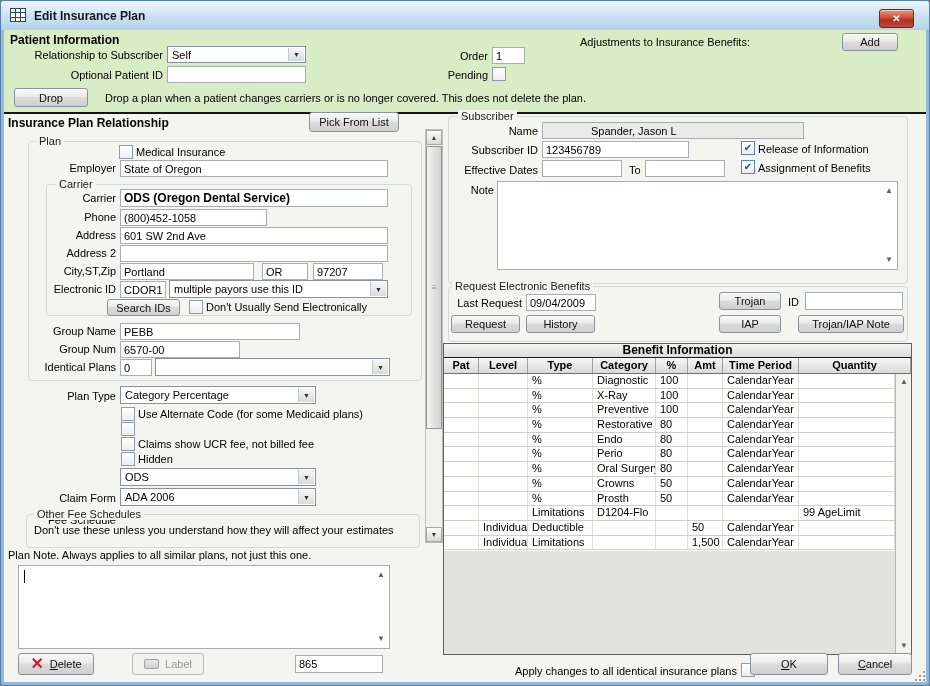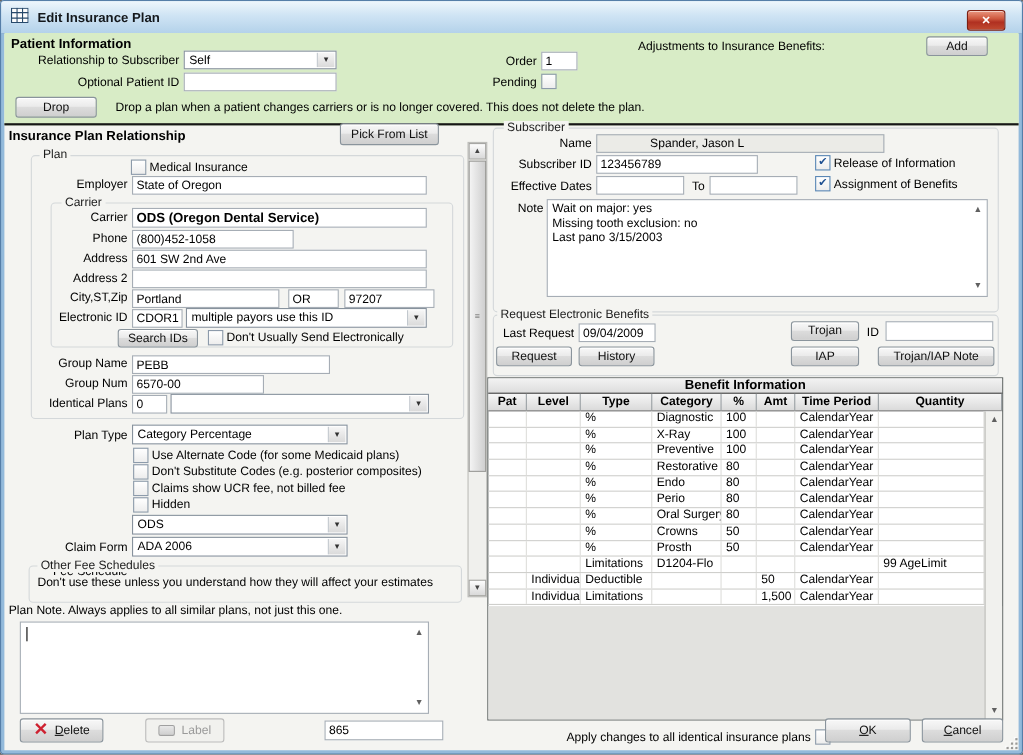--- a/index.html
+++ b/index.html
@@ -132,21 +132,21 @@
   <div class="tb" style="left:120px;top:189px;width:268px;height:18px;font-weight:bold;font-size:12px;">ODS (Oregon Dental Service)</div>
   <div class="lbl r" style="left:0;top:211px;width:116px;">Phone</div>
   <div class="tb" style="left:120px;top:209px;width:147px;height:17px;">(800)452-1058</div>
   <div class="lbl r" style="left:0;top:229px;width:116px;">Address</div>
   <div class="tb" style="left:120px;top:227px;width:268px;height:17px;">601 SW 2nd Ave</div>
   <div class="lbl r" style="left:0;top:247px;width:116px;">Address 2</div>
   <div class="tb" style="left:120px;top:245px;width:268px;height:17px;"></div>
   <div class="lbl r" style="left:0;top:265px;width:116px;">City,ST,Zip</div>
   <div class="tb" style="left:120px;top:263px;width:134px;height:17px;">Portland</div>
   <div class="tb" style="left:262px;top:263px;width:46px;height:17px;">OR</div>
-  <div class="tb" style="left:313px;top:263px;width:82px;height:17px;">97207</div>
+  <div class="tb" style="left:313px;top:263px;width:70px;height:17px;">97207</div>
   <div class="lbl r" style="left:0;top:283px;width:116px;">Electronic ID</div>
   <div class="tb" style="left:120px;top:281px;width:46px;height:17px;">CDOR1</div>
   <div class="combo" style="left:169px;top:280px;width:219px;height:18px;">
     <span>multiple payors use this ID</span>
     <span class="arrowbox">▼</span>
   </div>
   <div class="btn" style="left:107px;top:299px;width:73px;height:17px;">Search IDs</div>
   <div class="cb" style="left:189px;top:300px;"></div>
   <div class="lbl" style="left:206px;top:301px;">Don't Usually Send Electronically</div>
 
@@ -163,21 +163,20 @@
 
   <div class="lbl r" style="left:0;top:390px;width:116px;">Plan Type</div>
   <div class="combo" style="left:120px;top:386px;width:196px;height:18px;">
     <span>Category Percentage</span>
     <span class="arrowbox">▼</span>
   </div>
 
   <div class="cb" style="left:121px;top:407px;"></div>
   <div class="lbl" style="left:138px;top:408px;">Use Alternate Code (for some Medicaid plans)</div>
   <div class="cb" style="left:121px;top:422px;"></div>
-  <div class="lbl" style="left:138px;top:423px;">Don't Substitute Codes (e.g. posterior composites)</div>
   <div class="cb" style="left:121px;top:437px;"></div>
   <div class="lbl" style="left:138px;top:438px;">Claims show UCR fee, not billed fee</div>
   <div class="cb" style="left:121px;top:452px;"></div>
   <div class="lbl" style="left:138px;top:453px;">Hidden</div>
 
   <div class="lbl r" style="left:0;top:472px;width:116px;margin-top:42px;">Fee Schedule</div>
   <div class="combo" style="left:120px;top:468px;width:196px;height:18px;">
     <span>ODS</span>
     <span class="arrowbox">▼</span>
   </div>
@@ -200,21 +199,21 @@
   </div>
 
   <div class="btn accel" style="left:18px;top:653px;width:76px;height:22px;">
     <span class="delx">✕</span>
     <span class="accel">Delete</span>
   </div>
   <div class="btn disabled" style="left:132px;top:653px;width:72px;height:22px;">
     <span class="labelicon"></span>
     <span>Label</span>
   </div>
-  <div class="tb" style="left:295px;top:655px;width:108px;height:18px;">865</div>
+  <div class="tb" style="left:295px;top:655px;width:88px;height:18px;">865</div>
 
   <div class="vscroll" style="left:425px;top:129px;width:18px;height:414px;">
     <div class="sb-btn" style="top:0;">
         <span>▲</span>
       </div>
     <div class="sb-thumb" style="top:16px;height:283px;">≡</div>
     <div class="sb-btn" style="bottom:0;">
         <span>▼</span>
       </div>
   </div>
@@ -230,23 +229,20 @@
   <div class="lbl" style="left:758px;top:143px;">Release of Information</div>
   <div class="lbl r" style="left:380px;top:164px;width:158px;">Effective Dates</div>
   <div class="tb" style="left:542px;top:160px;width:80px;height:17px;"></div>
   <div class="lbl" style="left:629px;top:164px;">To</div>
   <div class="tb" style="left:645px;top:160px;width:80px;height:17px;"></div>
   <div class="cb checked" style="left:741px;top:160px;"><span>✔</span></div>
   <div class="lbl" style="left:758px;top:162px;">Assignment of Benefits</div>
 
   <div class="lbl r" style="left:440px;top:184px;width:54px;">Note</div>
   <div class="noteport" style="left:497px;top:181px;width:401px;height:89px;">
-    <span class="abs" style="left:4px;top:2px;white-space:pre-line;line-height:13px;">Wait on major: yes
-Missing tooth exclusion: no
-Last pano 3/15/2003</span>
     <span class="scrollarrow" style="right:4px;top:5px;">▲</span>
     <span class="scrollarrow" style="right:4px;bottom:5px;">▼</span>
   </div>
 
   <div class="groupbox" style="left:448px;top:286px;width:458px;height:54px;"></div>
   <div class="grouplabel" style="left:452px;top:280px;">Request Electronic Benefits</div>
   <div class="lbl r" style="left:400px;top:297px;width:122px;">Last Request</div>
   <div class="tb" style="left:526px;top:294px;width:70px;height:17px;">09/04/2009</div>
   <div class="btn" style="left:719px;top:292px;width:62px;height:18px;">Trojan</div>
   <div class="lbl" style="left:788px;top:296px;">ID</div>

